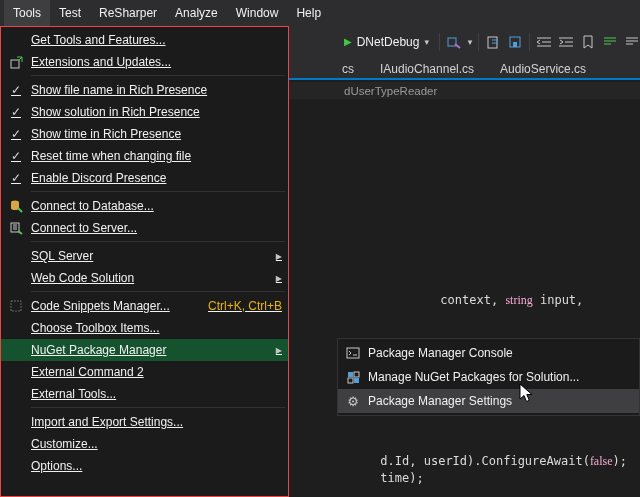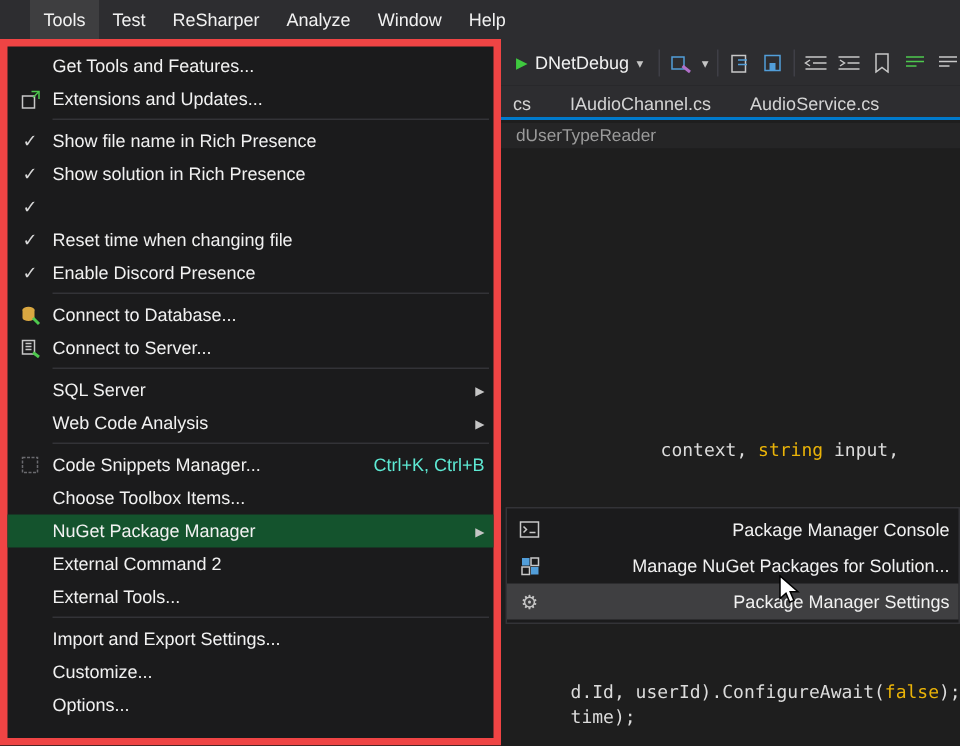--- a/index.html
+++ b/index.html
@@ -9,21 +9,21 @@
     font-size:12px;
     background:#1e1e1e;
     color:#f1f1f1;
     position:relative;
   }
   .screen { position:absolute; inset:0; }
 
   
   .menubar {
     position:absolute; left:0; top:0; width:640px; height:26px;
-    background:#2d2d30; display:flex; align-items:stretch; padding-left:20px;
+    background:#2d2d30; display:flex; align-items:stretch; padding-left:4px;
   }
   .mb-item { display:flex; align-items:center; padding:0 9px; color:#f1f1f1; }
   .mb-item.open { background:#3e3e40; }
 
   
   .toolbar {
     position:absolute; left:0; top:26px; width:640px; height:31px;
     background:#2d2d30; display:flex; align-items:center; gap:6px;
     padding-left:340px;
   }
@@ -50,40 +50,40 @@
     background:#252526; color:#9b9b9b; display:flex; align-items:center; padding-left:344px;
     font-size:11.5px;
   }
 
   
   .editor { position:absolute; left:0; top:99px; width:640px; height:398px; background:#1e1e1e; }
   .code {
     position:absolute; font-family:"DejaVu Sans Mono", monospace;
     font-size:12px; color:#dcdcdc; white-space:pre;
   }
-  .kw { color:#eab308; }
+  .kw { color:#f9a8d4;font-family:Liberation Serif, serif; }
 
   
   .menu {
-    position:absolute; left:0; top:26px; width:334px; height:471px;
-    background:#1b1b1c; border:5px solid #ef4444; z-index:10;
-    padding-top:2px; color:#f1f1f1;
+    position:absolute; left:0; top:26px; width:289px; height:471px;
+    background:#1b1b1c; border:1px solid #ef4444; z-index:10;
+    padding-top:2px; color:#f1f1f1;text-decoration:underline;
   }
   .mi { display:flex; align-items:center; height:22px; padding-right:6px; }
   .mi.hl { background:#14532d; }
   .gut { width:30px; flex:none; display:flex; align-items:center; justify-content:center; color:#d8d8d8; font-size:12px; }
   .lbl { flex:1; white-space:nowrap; }
-  .sc  { margin-left:18px; color:#5eead4; white-space:nowrap; }
+  .sc  { margin-left:18px; color:#eab308; white-space:nowrap; }
   .arr { width:14px; text-align:right; font-size:8px; color:#c5c5c5; }
   .msep { height:1px; background:#333337; margin:2px 3px 3px 30px; }
 
   
   .submenu {
     position:absolute; left:337px; top:338px; width:303px; height:78px;
-    background:#1b1b1c; border:1px solid #333337; z-index:11; padding-top:2px;text-align:right;
+    background:#1b1b1c; border:1px solid #333337; z-index:11; padding-top:2px;
   }
   .smi { display:flex; align-items:center; height:24px; padding-right:6px; }
   .smi.hl { background:#3f3f41; }
   .gear { font-size:13px; color:#c5c5c5; }
 
   .cursor { position:absolute; left:519px; top:383px; z-index:20; }
 </style>
 </head>
 <body>
 
@@ -201,20 +201,21 @@
     <div class="mi">
       <span class="gut">✓</span>
       <span class="lbl">Show file name in Rich Presence</span>
     </div>
     <div class="mi">
       <span class="gut">✓</span>
       <span class="lbl">Show solution in Rich Presence</span>
     </div>
     <div class="mi">
       <span class="gut">✓</span>
+      <span class="lbl">Show time in Rich Presence</span>
     </div>
     <div class="mi">
       <span class="gut">✓</span>
       <span class="lbl">Reset time when changing file</span>
     </div>
     <div class="mi">
       <span class="gut">✓</span>
       <span class="lbl">Enable Discord Presence</span>
     </div>
 
@@ -243,21 +244,21 @@
 
     <div class="msep"></div>
 
     <div class="mi">
       <span class="gut"></span>
       <span class="lbl">SQL Server</span>
       <span class="arr">▶</span>
     </div>
     <div class="mi">
       <span class="gut"></span>
-      <span class="lbl">Web Code Analysis</span>
+      <span class="lbl">Web Code Solution</span>
       <span class="arr">▶</span>
     </div>
 
     <div class="msep"></div>
 
     <div class="mi">
       <span class="gut">
         <svg width="12" height="12">
             <rect x="1" y="1" width="10" height="10" fill="none" stroke="#6a6a6e" stroke-dasharray="2 1"></rect>
           </svg>

